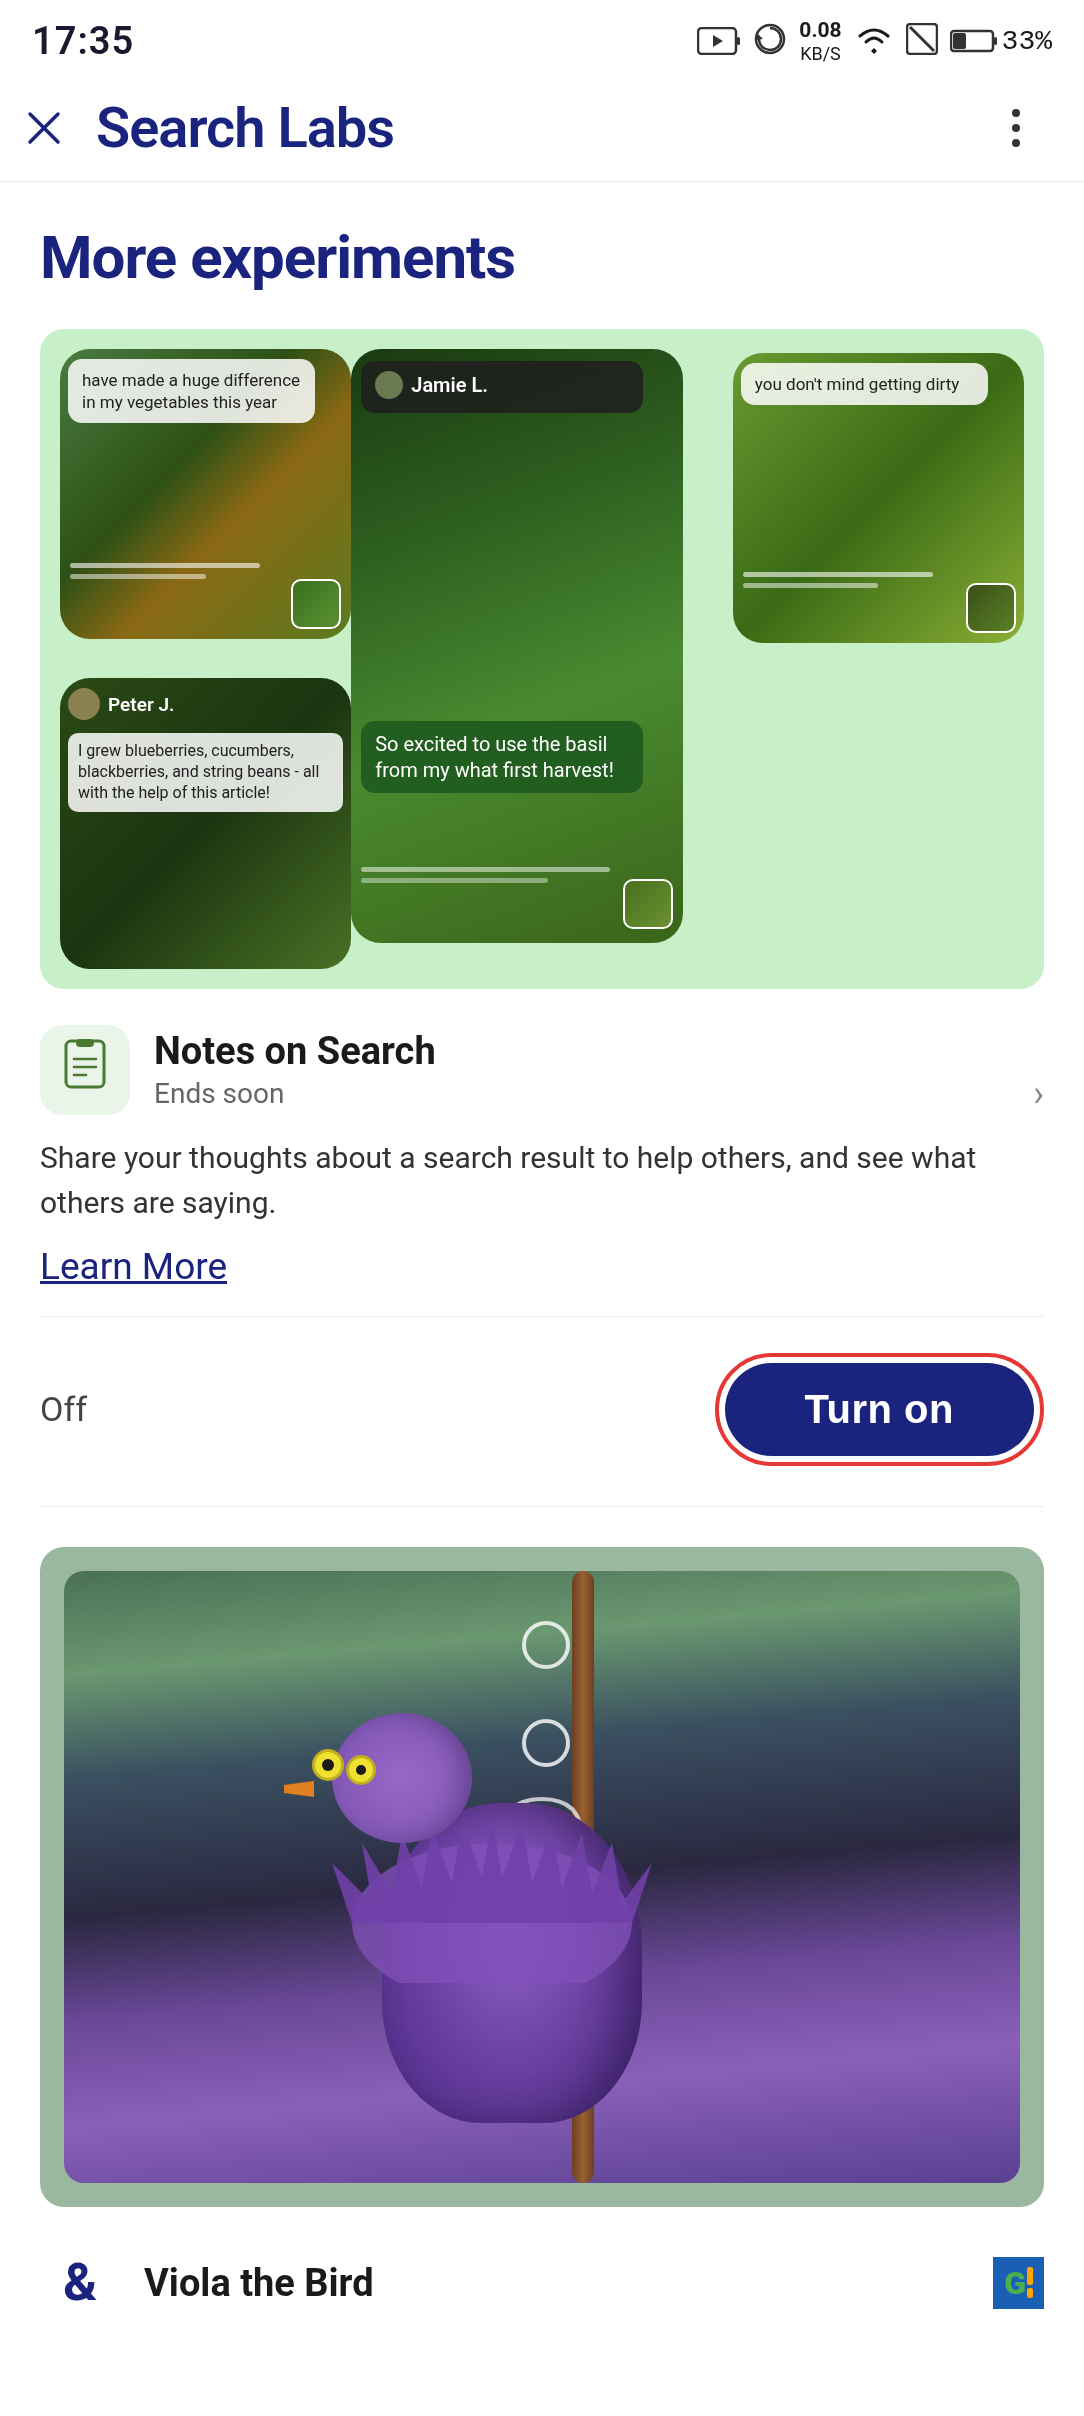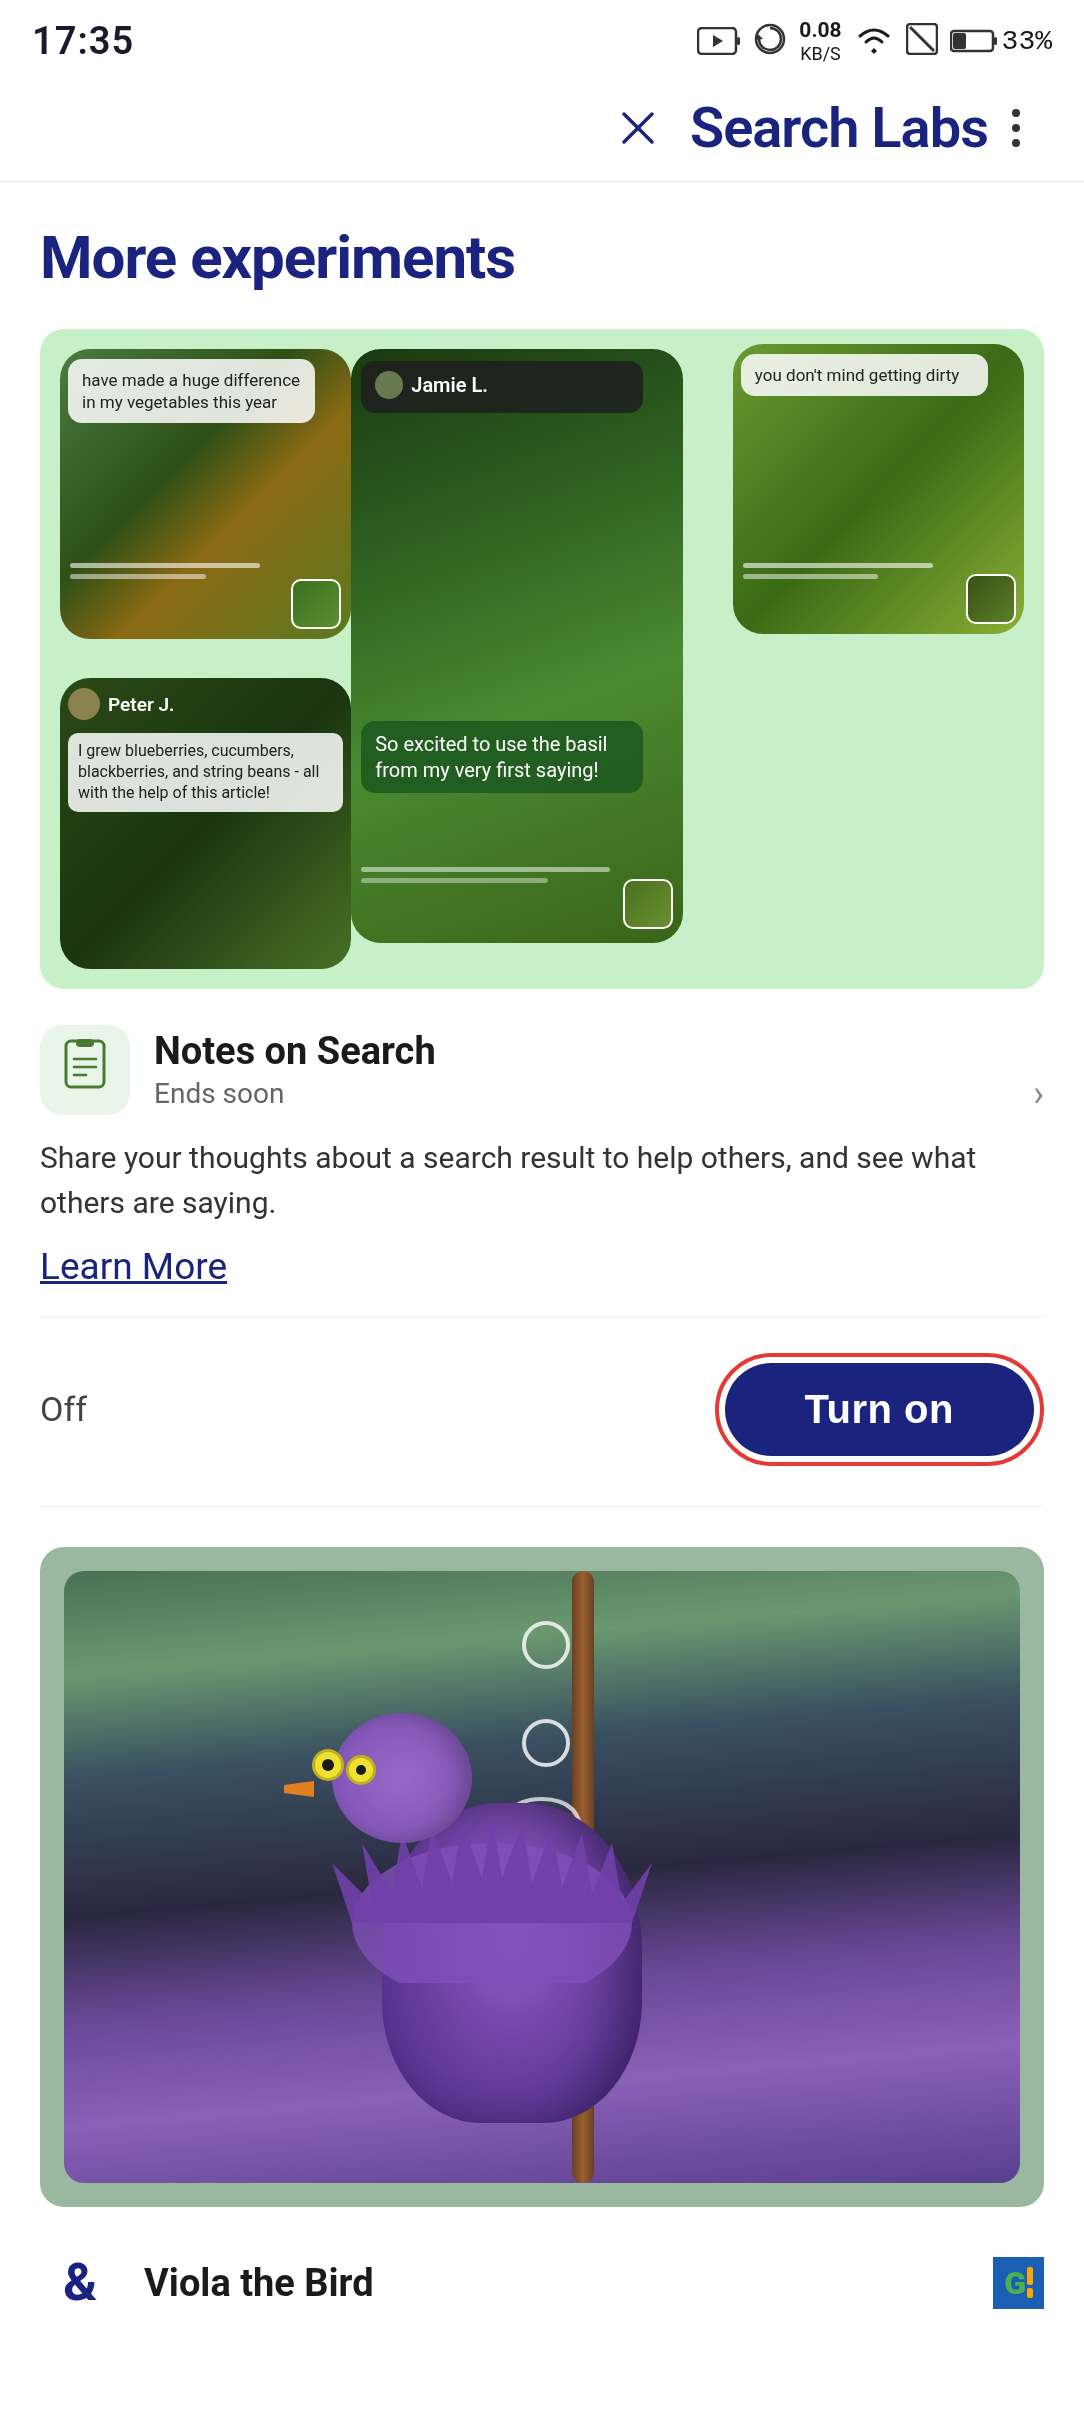--- a/index.html
+++ b/index.html
@@ -35,22 +35,22 @@
       font-size: 38px;
       font-weight: 600;
       color: #1a1a2e;
       letter-spacing: 1px;
     }
 
     
     .app-bar {
       display: flex;
       align-items: center;
-      justify-content: flex-end;
-      padding: 20px 40px 20px 32px;
+      justify-content: space-between;
+      padding: 20px 40px 20px 16px;
       background: #ffffff;
       border-bottom: 1px solid #e8e8e8;
     }
 
     .app-bar-left {
       display: flex;
       align-items: center;
       gap: 24px;
     }
 
@@ -483,31 +483,31 @@
 
       <div style="position:absolute;top:20px;left:calc(31%);width:33%;height:90%;border-radius:18px;overflow:hidden;">
         <div class="img-mock img-garden-2">
           <div class="post-bubble" style="top:12px;left:10px;right:10px;background:rgba(30,30,30,0.85);">
             <div class="avatar-row">
               <div class="avatar-circle" style="background:#6a7a50;"></div>
               <span style="font-size:20px;font-weight:600;color:#fff;">Jamie L.</span>
             </div>
           </div>
           <div class="post-bubble post-bubble-center-mid" style="bottom:150px;">
-            <span style="font-size:20px;">So excited to use the basil from my very first saying!</span>
+            <span style="font-size:20px;">So excited to use the basil from my what first harvest!</span>
           </div>
           <div class="lines-mock" style="position:absolute;bottom:60px;left:10px;right:10px;">
             <div class="line-mock" style="background:rgba(255,255,255,0.5);width:80%;"></div>
             <div class="line-mock" style="background:rgba(255,255,255,0.4);width:60%;"></div>
           </div>
           <div class="thumbnail-mini" style="bottom:14px;right:10px;background:linear-gradient(135deg,#4a7020,#6a9030);"></div>
         </div>
       </div>
 
-      <div style="position:absolute;top:15px;right:20px;width:29%;height:44%;border-radius:18px;overflow:hidden;">
+      <div style="position:absolute;top:24px;right:20px;width:29%;height:44%;border-radius:18px;overflow:hidden;">
         <div class="img-mock img-garden-3">
           <div class="post-bubble post-bubble-right-top" style="top:10px;left:8px;right:8px;font-size:17px;">
             <span>you don't mind getting dirty</span>
           </div>
           <div class="lines-mock" style="position:absolute;bottom:55px;left:10px;right:10px;">
             <div class="line-mock" style="background:rgba(255,255,255,0.6);width:70%;"></div>
             <div class="line-mock" style="background:rgba(255,255,255,0.5);width:50%;"></div>
           </div>
           <div class="thumbnail-mini" style="bottom:10px;right:8px;background:linear-gradient(135deg,#3a5018,#5a8025);"></div>
         </div>

